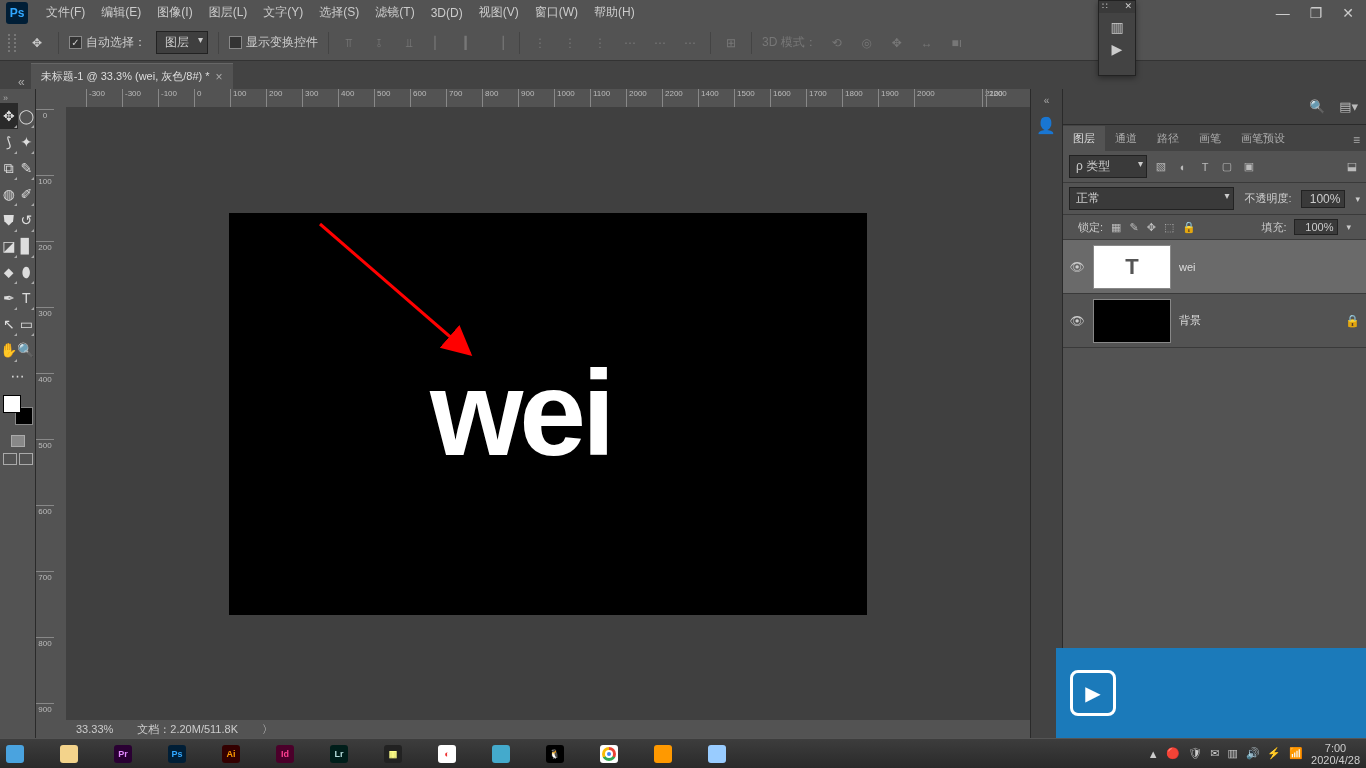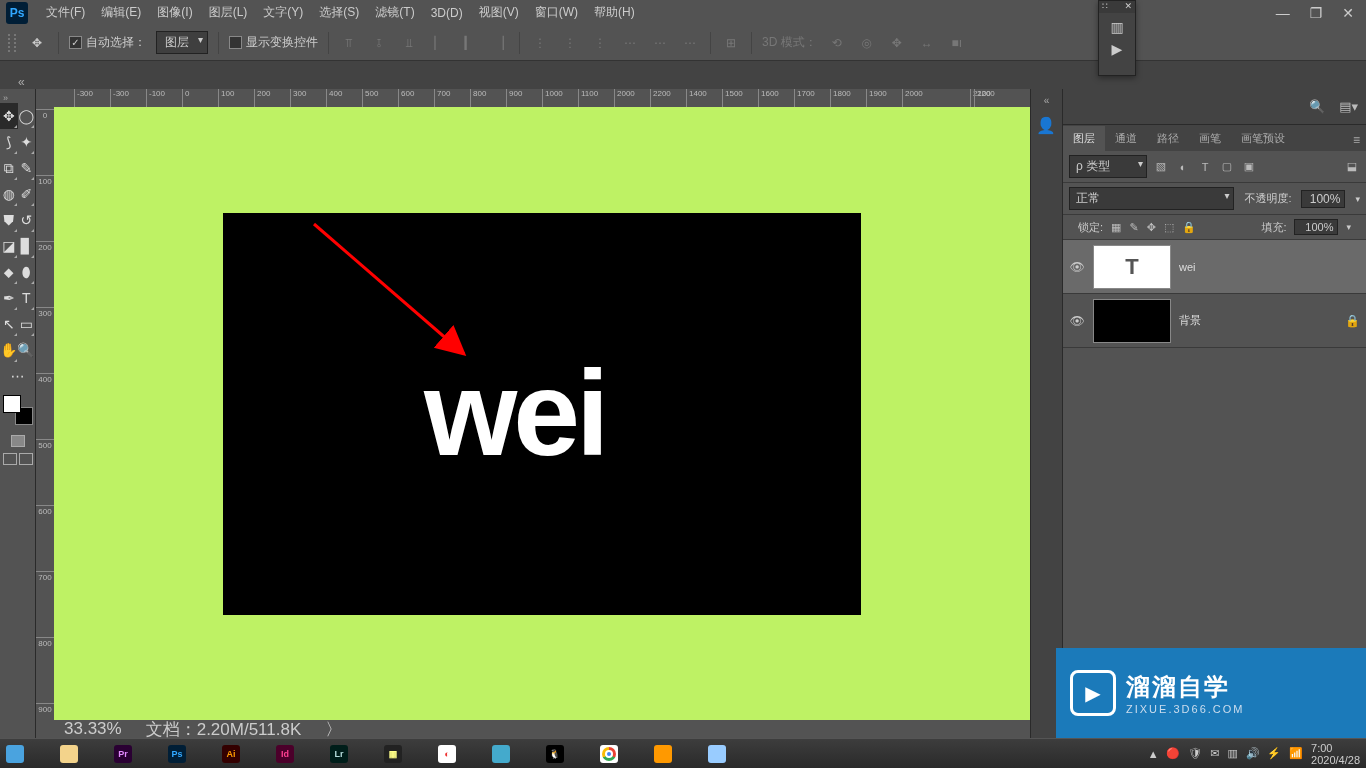--- a/index.html
+++ b/index.html
@@ -27,28 +27,28 @@
 .tool { width:50%; height:26px; display:flex; align-items:center; justify-content:center; color:#ddd; font-size:14px; position:relative; }
 .tool.sel { background:#2a2a2a; }
 .tool .tri { position:absolute; right:1px; bottom:1px; width:0; height:0; border-right:3px solid #aaa; border-top:3px solid transparent; }
 .swatches { margin-top:6px; width:30px; height:30px; position:relative; }
 .sw-fg { position:absolute; width:18px; height:18px; background:#fff; border:1px solid #000; top:0; left:0; }
 .sw-bg { position:absolute; width:18px; height:18px; background:#000; border:1px solid #888; bottom:0; right:0; }
 .mask-row { display:flex; gap:2px; margin-top:10px; }
 .mask-ic { width:14px; height:12px; border:1px solid #aaa; }
 .ruler-v { width:18px; background:#535353; position:relative; overflow:hidden; font-size:8px; color:#bbb; }
 .ruler-v .tick { position:absolute; left:0; width:100%; border-top:1px solid #888; text-align:center; padding-top:1px; }
-.canvas-area { flex:1; background:#bef264; position:relative; overflow:hidden; }
+.canvas-area { flex:1; background:#404040; position:relative; overflow:hidden;margin-left:12px; }
 .ruler-h { height:18px; background:#535353; position:relative; font-size:8px; color:#bbb; overflow:hidden; }
 .ruler-h .tick { position:absolute; top:0; border-left:1px solid #888; height:100%; padding-left:2px; }
 .canvas-wrap { position:absolute; top:18px; left:0; right:0; bottom:18px; display:flex; align-items:center; justify-content:center; }
 .canvas { width:636px; height:400px; background:#000; position:relative; box-shadow:0 0 0 1px #000; }
 .canvas-text { position:absolute; color:#fff; font-weight:900; font-size:120px; font-family:Arial Black,sans-serif; letter-spacing:-4px; top:130px; left:200px; }
 .arrow-svg { position:absolute; top:0; left:0; width:100%; height:100%; pointer-events:none; }
-.statusbar { position:absolute; bottom:0; left:0; right:0; height:18px; background:#535353; display:flex; align-items:center; font-size:17px; color:#ccc; padding:0 10px; gap:24px; }
+.statusbar { position:absolute; bottom:0; left:0; right:0; height:18px; background:#535353; display:flex; align-items:center; font-size:11px; color:#ccc; padding:0 10px; gap:24px; }
 .right-stack { width:32px; background:#434343; border-left:1px solid #2a2a2a; display:flex; flex-direction:column; align-items:center; padding-top:6px; gap:10px; }
 .right-stack .tab-arrow2 { color:#aaa; font-size:10px; }
 .panels { width:304px; background:#535353; border-left:1px solid #2a2a2a; display:flex; flex-direction:column; }
 .panel-top { height:36px; background:#434343; border-bottom:1px solid #2a2a2a; display:flex; align-items:center; justify-content:flex-end; padding:0 8px; gap:14px; }
 .panel-top .ic { color:#bbb; font-size:13px; }
 .panel-tabs { height:26px; background:#434343; display:flex; align-items:flex-end; }
 .ptab { padding:5px 10px; font-size:11px; color:#aaa; }
 .ptab.act { background:#535353; color:#ddd; }
 .panel-body { flex:1; background:#535353; padding:0; }
 .filter-row { display:flex; align-items:center; padding:4px 6px; gap:6px; border-bottom:1px solid #3a3a3a; }
@@ -74,21 +74,21 @@
 .floating-panel .hdr { position:absolute; top:0; left:0; right:0; height:12px; background:#3a3a3a; display:flex; justify-content:space-between; padding:0 3px; font-size:9px; }
 .watermark { position:absolute; right:0; bottom:30px; width:310px; height:90px; background:#1b7aba; display:flex; align-items:center; padding:0 14px; gap:10px; color:#fff; }
 .wm-play { width:46px; height:46px; border:3px solid #fff; border-radius:8px; display:flex; align-items:center; justify-content:center; font-size:20px; }
 .wm-txt { display:flex; flex-direction:column; }
 .wm-cn { font-size:24px; font-weight:bold; letter-spacing:2px; }
 .wm-en { font-size:11px; letter-spacing:2px; color:#cde; }
 .taskbar { position:absolute; bottom:0; left:0; right:0; height:30px; background:linear-gradient(#3d3d3d,#2a2a2a); display:flex; align-items:center; padding:0 6px; gap:6px; border-top:1px solid #555; }
 .tb-ic { width:40px; height:24px; display:flex; align-items:center; justify-content:flex-start; font-size:14px; border-radius:2px; }
 .tb-app { width:18px; height:18px; border-radius:3px; display:flex; align-items:center; justify-content:center; font-size:9px; font-weight:bold; }
 .tray { margin-left:auto; display:flex; align-items:center; gap:8px; color:#ccc; font-size:11px; }
-.tray-time { text-align:left; line-height:12px; }
+.tray-time { text-align:center; line-height:12px; }
 </style>
 </head>
 <body>
 
 <div class="topbar">
   <div class="ps-logo">Ps</div>
   <div class="menu-item">文件(F)</div>
   <div class="menu-item">编辑(E)</div>
   <div class="menu-item">图像(I)</div>
   <div class="menu-item">图层(L)</div>
@@ -149,20 +149,24 @@
   <div class="hdr">
       <span>∷</span>
       <span>✕</span>
     </div>
   <span>▥</span>
   <span>▶</span>
 </div>
 
 <div class="tabbar">
   <span class="tab-arrow">«</span>
+  <div class="doc-tab">
+    <span>未标题-1 @ 33.3% (wei, 灰色/8#) *</span>
+    <span class="close">×</span>
+  </div>
 </div>
 
 <div class="main">
 
   <div class="toolbox">
     <div style="font-size:9px;color:#aaa;width:100%;text-align:left;padding-left:3px">»</div>
     <div class="tool-row">
         <div class="tool sel">✥<span class="tri"></span></div>
         <div class="tool">◯<span class="tri"></span></div>
       </div>
@@ -346,24 +350,20 @@
       <span>◐</span>
       <span>🗀</span>
       <span>▣</span>
       <span>🗑</span>
     </div>
   </div>
 </div>
 
 <div class="watermark">
   <div class="wm-play">▶</div>
-  <div class="wm-txt">
-    <span class="wm-cn">溜溜自学</span>
-    <span class="wm-en">ZIXUE.3D66.COM</span>
-  </div>
 </div>
 
 <div class="taskbar">
   <div id="tb-apps" style="display:flex;gap:14px;align-items:center">
       <div class="tb-ic">
         <div class="tb-app" style="background: rgb(74, 163, 223); color: rgb(255, 255, 255);"></div>
       </div>
       <div class="tb-ic">
         <div class="tb-app" style="background: rgb(243, 211, 139); color: rgb(51, 51, 51);"></div>
       </div>

